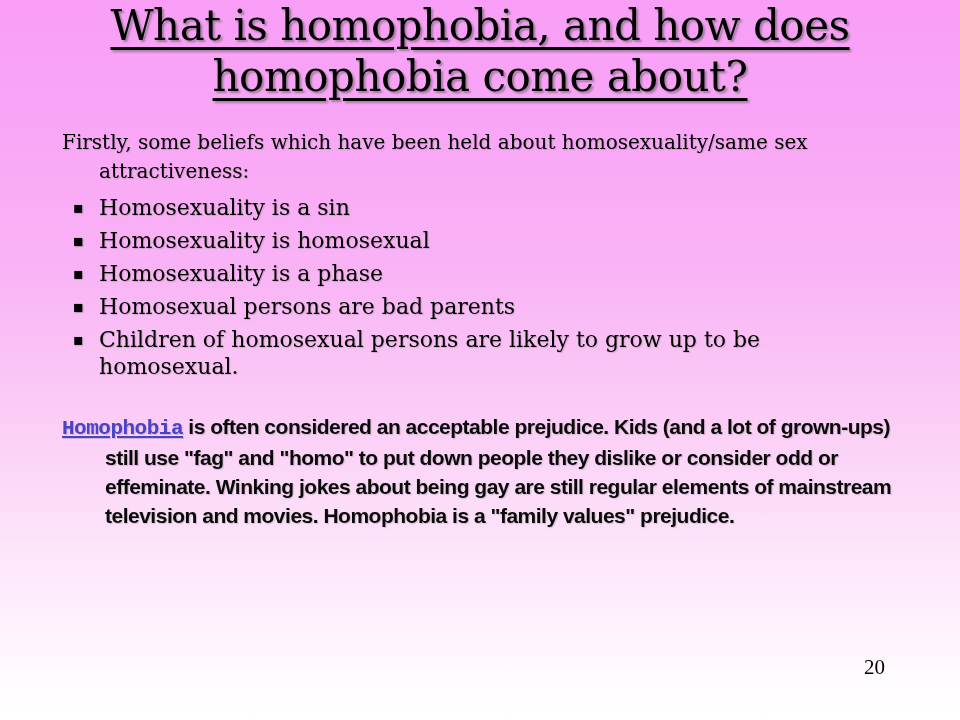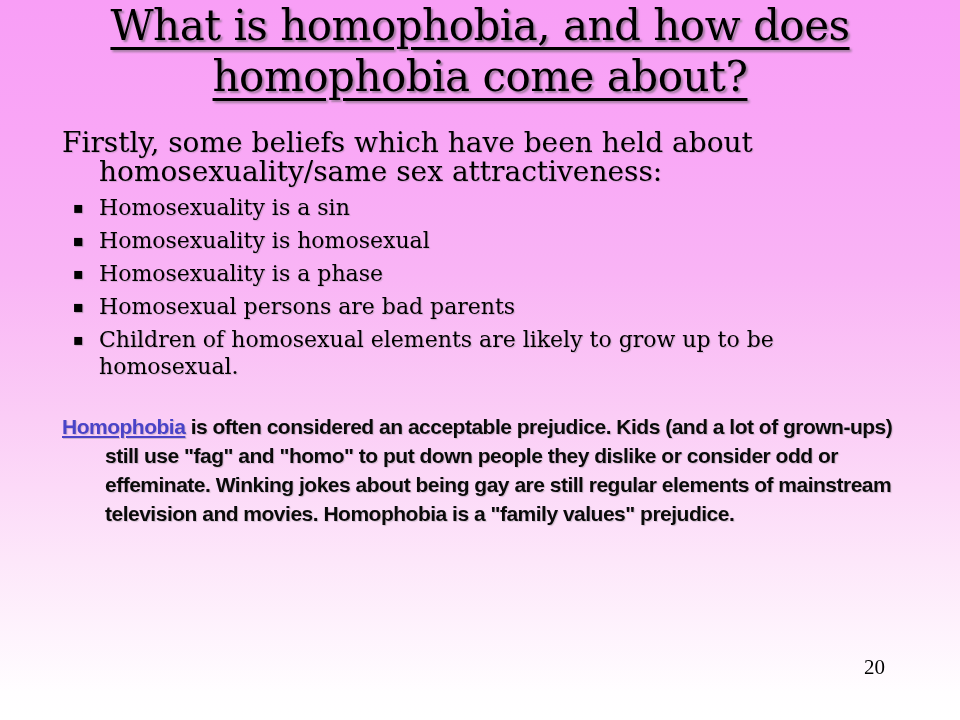--- a/index.html
+++ b/index.html
@@ -31,21 +31,21 @@
     display: inline-block;
     text-decoration: underline;
     text-decoration-thickness: 3px;
     text-underline-offset: 7px;
   }
   .body {
     margin: 26px 58px 0 62px;
     text-shadow: 1px 1px 1px rgba(110,110,110,0.30);
   }
   .intro {
-    font-size: 28px;
+    font-size: 20px;
     line-height: 29px;
     padding-left: 37px;
     text-indent: -37px;
     margin-bottom: 8px;
     margin-top: 23px;
   }
   .bullets {
     list-style: none;
   }
   .bullet {
@@ -70,20 +70,21 @@
     line-height: 29px;
     letter-spacing: -0.5px;
     padding-left: 43px;
     text-indent: -43px;
     color: #0a0a0a;
   }
   .closing a {
     color: #4a43c8;
     text-decoration: underline;
     cursor: pointer;
+    font-family: Liberation Mono, monospace;
   }
   .page-number {
     position: absolute;
     top: 655px;
     right: 75px;
     font-family: "Liberation Serif", serif;
     font-size: 21px;
     color: #000000;
     text-shadow: none;
   }
@@ -120,21 +121,21 @@
       </li>
       <li class="bullet">
         <span class="marker">▪</span>
       </li>
       <li class="bullet">
         <span class="marker">▪</span>
         <span>Homosexual persons are bad parents</span>
       </li>
       <li class="bullet">
         <span class="marker">▪</span>
-        <span>Children of homosexual elements are likely to grow up to be homosexual.</span>
+        <span>Children of homosexual persons are likely to grow up to be homosexual.</span>
       </li>
     </ul>
 
     <p class="closing"><a>Homophobia</a><span> is often considered an acceptable prejudice. Kids (and a lot of grown-ups) still use "fag" and "homo" to put down people they dislike or consider odd or effeminate. Winking jokes about being gay are still regular elements of mainstream television and movies. Homophobia is a "family values" prejudice.</span></p>
 
   </div>
 
   <div class="page-number">20</div>
 
 </div>

